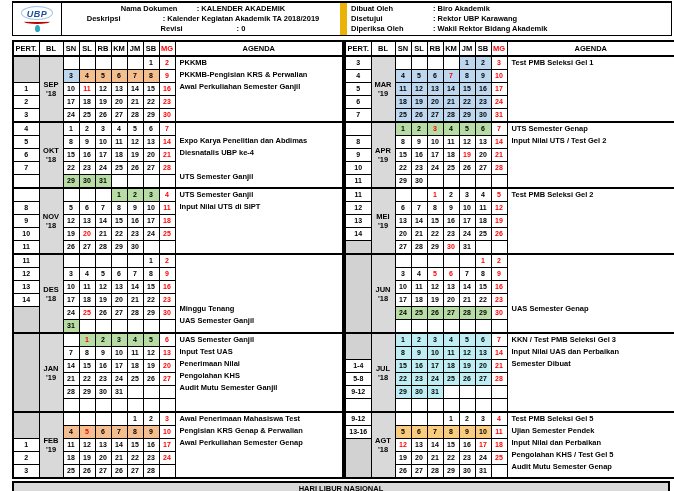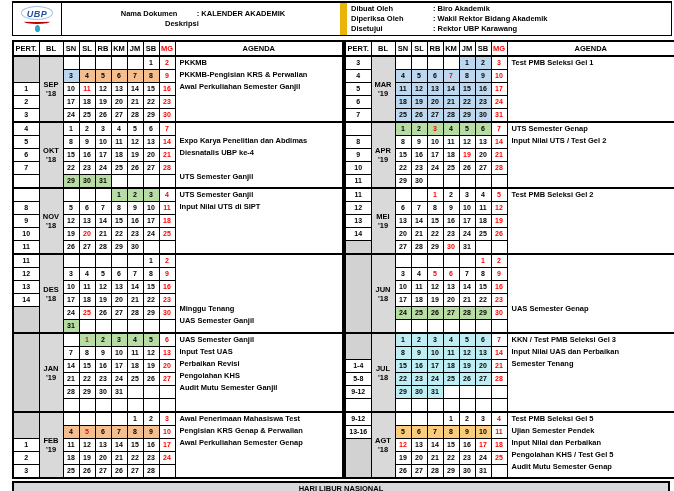--- a/index.html
+++ b/index.html
@@ -48,34 +48,39 @@
       <div class="logo-swoosh"></div>
       <div class="logo-drop"></div>
     </div>
     <div class="fields fields-left">
       <div class="fld">
         <span class="lbl">Nama Dokumen</span>
         <span class="val">: KALENDER AKADEMIK</span>
       </div>
       <div class="fld">
         <span class="lbl">Deskripsi</span>
+        <span class="val">: Kalender Kegiatan Akademik TA 2018/2019</span>
+      </div>
+      <div class="fld">
+        <span class="lbl">Revisi</span>
+        <span class="val">: 0</span>
       </div>
     </div>
     <div class="fields fields-right">
       <div class="fld">
         <span class="lbl">Dibuat Oleh</span>
         <span class="val">: Biro Akademik</span>
       </div>
       <div class="fld">
+        <span class="lbl">Disetujui</span>
+        <span class="val">: Rektor UBP Karawang</span>
+      </div>
+      <div class="fld">
         <span class="lbl">Diperiksa Oleh</span>
         <span class="val">: Wakil Rektor Bidang Akademik</span>
-      </div>
-      <div class="fld">
-        <span class="lbl">Disetujui</span>
-        <span class="val">: Rektor UBP Karawang</span>
       </div>
     </div>
   </div>
 
   <div class="cal-wrap">
     <table class="cal" id="left-cal">
       <colgroup>
           <col style="width:26px">
           <col style="width:24px">
           <col style="width:16px">
@@ -362,21 +367,21 @@
             <td class="day"></td>
             <td class="day" style="background: rgb(183, 220, 164); color: rgb(255, 0, 0);">1</td>
             <td class="day" style="background: rgb(183, 220, 164);">2</td>
             <td class="day" style="background: rgb(183, 220, 164);">3</td>
             <td class="day" style="background: rgb(183, 220, 164);">4</td>
             <td class="day" style="background: rgb(183, 220, 164);">5</td>
             <td class="day" style="color: rgb(255, 0, 0);">6</td>
             <td class="agenda" rowspan="6">
               <div class="agline">UAS Semester Ganjil</div>
               <div class="agline">Input Test UAS</div>
-              <div class="agline">Perbaikan Revisi</div>
+              <div class="agline">Penerimaan Nilai</div>
               <div class="agline">Pengolahan KHS</div>
               <div class="agline">Audit Mutu Semester Ganjil</div>
               <div class="agline"></div>
             </td>
           </tr>
           <tr>
             <td class="day">7</td>
             <td class="day">8</td>
             <td class="day">9</td>
             <td class="day">10</td>
@@ -767,21 +772,21 @@
             <td class="day" style="background: rgb(190, 237, 244);">1</td>
             <td class="day" style="background: rgb(190, 237, 244);">2</td>
             <td class="day" style="background: rgb(190, 237, 244);">3</td>
             <td class="day" style="background: rgb(190, 237, 244);">4</td>
             <td class="day" style="background: rgb(190, 237, 244);">5</td>
             <td class="day" style="background: rgb(190, 237, 244);">6</td>
             <td class="day" style="color: rgb(255, 0, 0);">7</td>
             <td class="agenda" rowspan="6">
               <div class="agline">KKN / Test PMB Seleksi Gel 3</div>
               <div class="agline">Input Nilai UAS dan Perbaikan</div>
-              <div class="agline">Semester Tenang</div>
+              <div class="agline">Semester Dibuat</div>
               <div class="agline"></div>
               <div class="agline"></div>
               <div class="agline"></div>
             </td>
           </tr>
           <tr>
             <td class="day" style="background: rgb(190, 237, 244);">8</td>
             <td class="day" style="background: rgb(190, 237, 244);">9</td>
             <td class="day" style="background: rgb(190, 237, 244);">10</td>
             <td class="day" style="background: rgb(190, 237, 244);">11</td>

